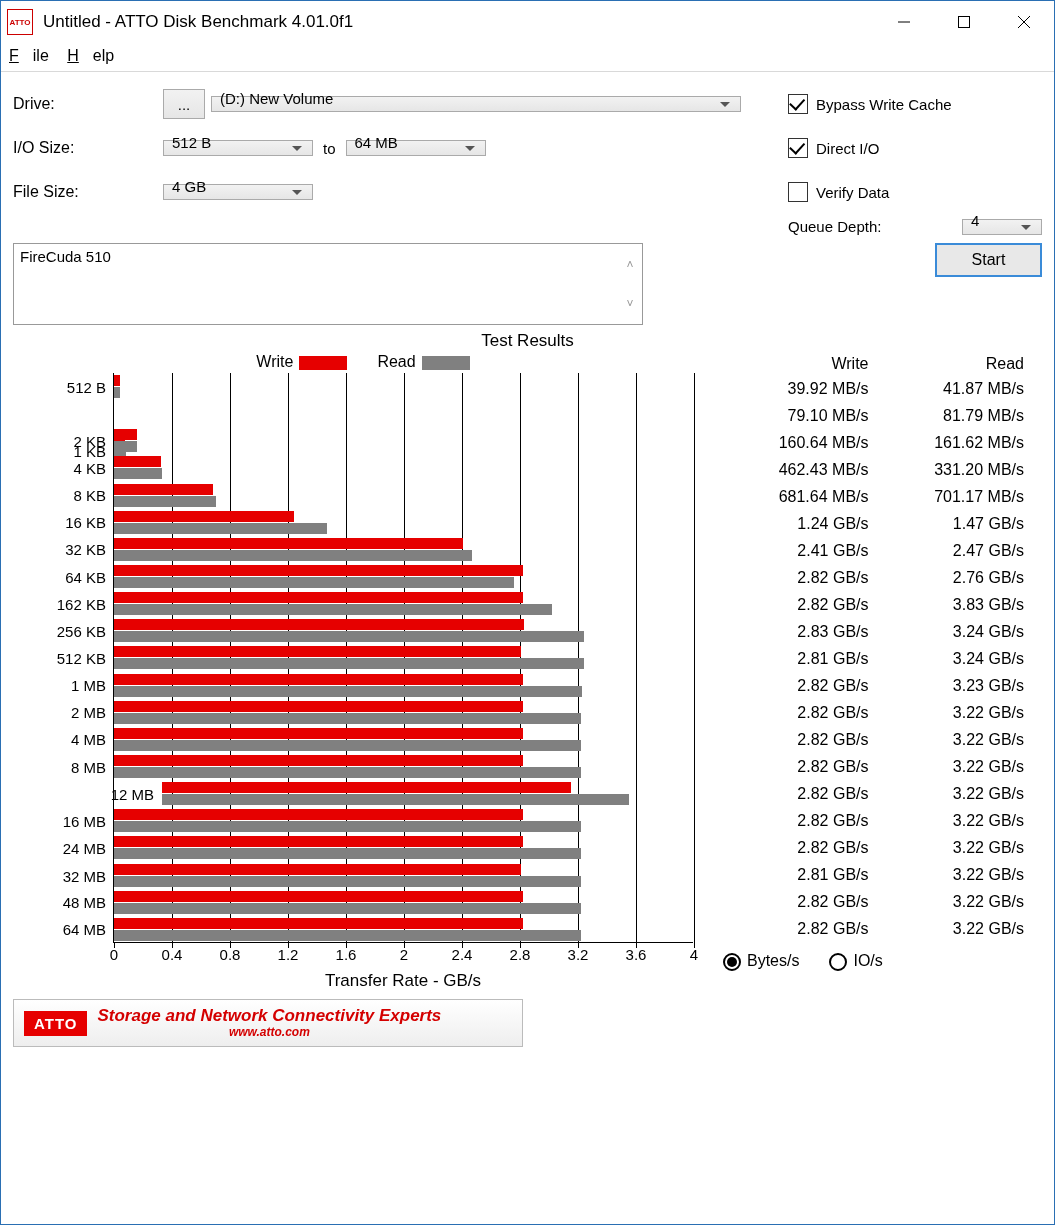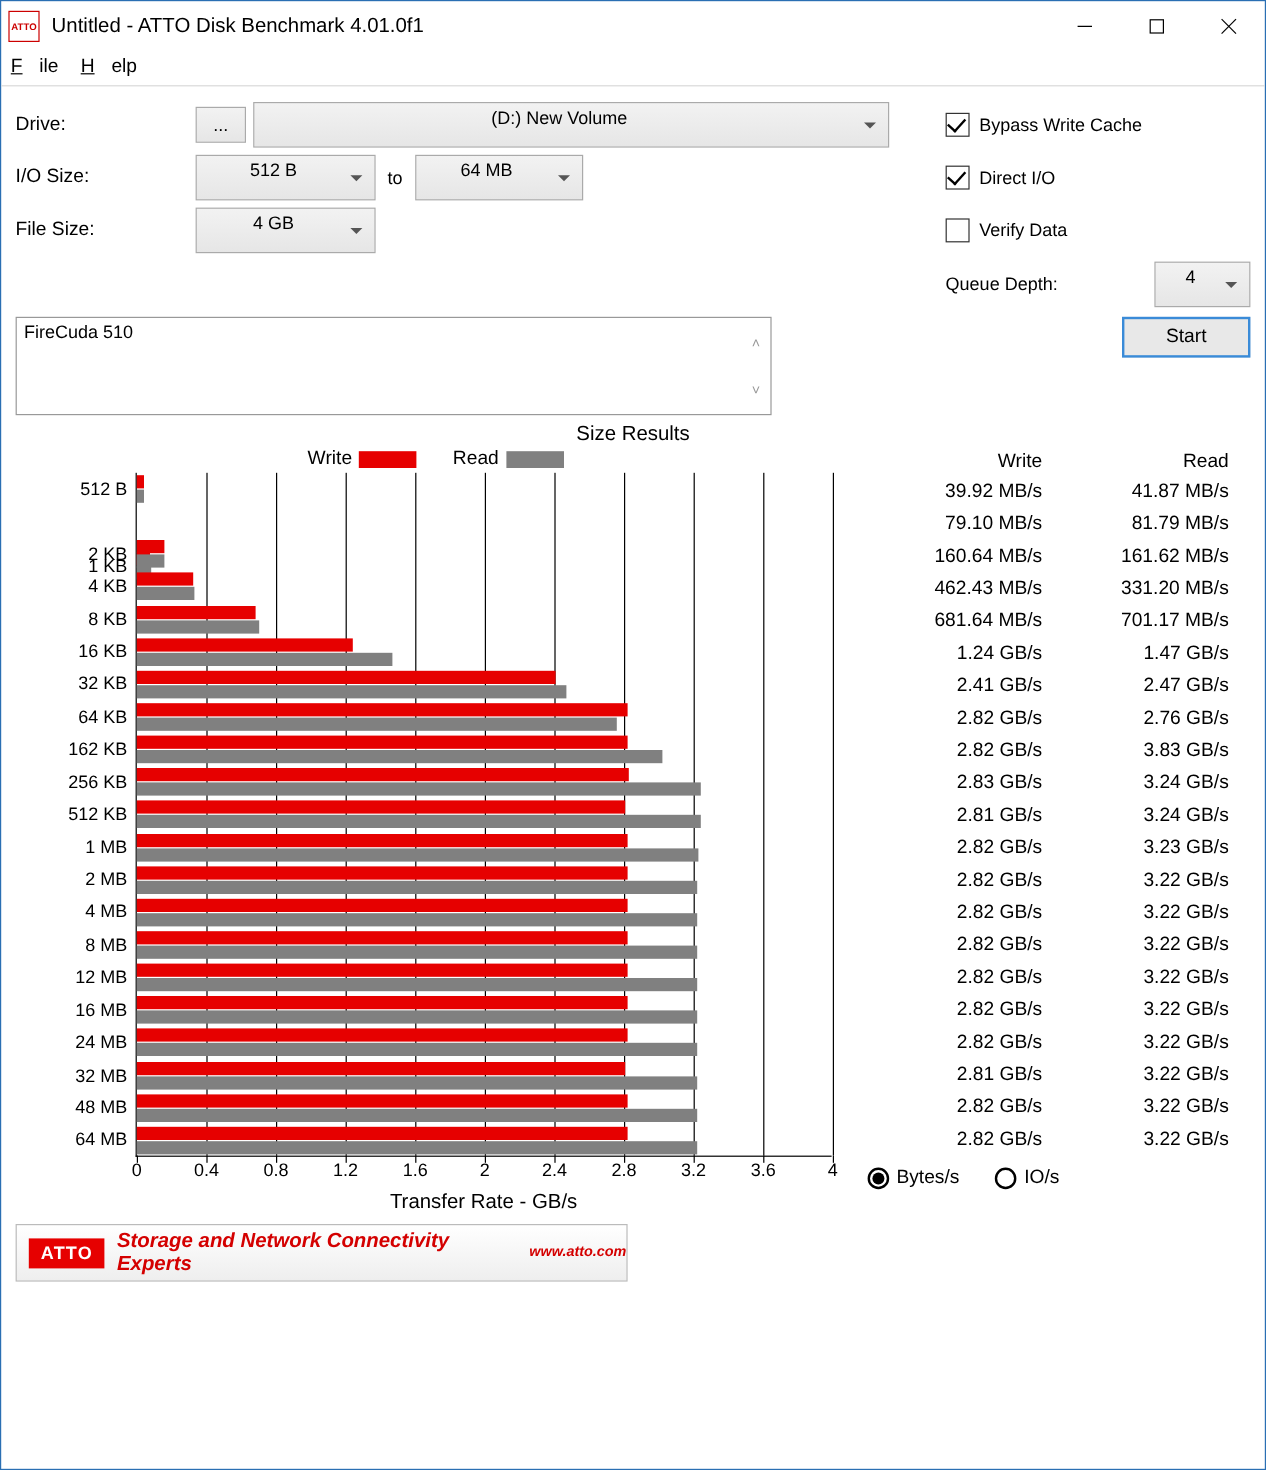--- a/index.html
+++ b/index.html
@@ -61,28 +61,27 @@
 
   .btn-square {
     width:42px; height:30px;
     background:linear-gradient(#f2f2f2,#e6e6e6);
     border:1px solid #aaa;
     display:flex;align-items:center;justify-content:center;
     margin-right:6px;
     font-size:15px;
   }
   .combo {
-    height:38px;
+    height:16px;
     background:linear-gradient(#f2f2f2,#e6e6e6);
     border:1px solid #aaa;
     display:flex;align-items:center;
     padding: 0 28px 12px 8px;
     position:relative;
     font-size:15px;
-    justify-content:center;
   }
   .combo.wide { flex:1; max-width:530px; }
   .combo.narrow { width:150px; }
   .combo.narrow2 { width:140px; }
   .combo.tiny { width:80px; }
   .combo::after {
     content:"";
     position:absolute; right:10px; top:50%;
     border: 5px solid transparent;
     border-top-color:#555;
@@ -209,21 +208,21 @@
     display:flex; align-items:center;
     position:relative;
   }
   .banner .logo {
     background:#e60000; color:#fff; font-weight:bold;
     padding:4px 10px; margin:0 10px;
     font-size:15px; letter-spacing:1px;
   }
   .banner .bt {
     color:#d40000; font-weight:bold; font-style:italic; font-size:17px;
-    display:flex;align-items:center;line-height:1.1;
+    display:flex;flex-direction:column;align-items:center;line-height:1.1;
   }
   .banner .bt small { font-size:12px; font-weight:bold; }
 </style>
 </head>
 <body>
 
 <div class="window">
 
   <div class="titlebar">
     <div class="app-icon">ATTO</div>
@@ -307,21 +306,21 @@
       <div class="textarea">
         <span>FireCuda 510</span>
         <div class="spin">
           <div>˄</div>
           <div>˅</div>
         </div>
       </div>
       <div class="start-btn">Start</div>
     </div>
 
-    <div class="results-title">Size Results</div>
+    <div class="results-title">Test Results</div>
 
     <div class="results">
       <div class="chart-col">
         <div class="legend">
           <span><span>Write</span><span class="swatch sw-write"></span></span>
           <span><span>Read</span><span class="swatch sw-read"></span></span>
         </div>
         <div class="plot" id="plot">
             <div class="tick-mark-x" style="left: 0px;"></div>
             <div class="tick-lbl-x" style="left: 0px;">0</div>
@@ -423,21 +422,21 @@
             <div class="bar-group" style="top: 352.857px; height: 27.1429px;">
               <div class="cat-label">4 MB</div>
               <div class="bar-write" style="width: 408.9px;"></div>
               <div class="bar-read" style="width: 466.9px;"></div>
             </div>
             <div class="bar-group" style="top: 380px; height: 27.1429px;">
               <div class="cat-label">8 MB</div>
               <div class="bar-write" style="width: 408.9px;"></div>
               <div class="bar-read" style="width: 466.9px;"></div>
             </div>
-            <div class="bar-group" style="top: 407.143px; height: 27.1429px;">
+            <div class="bar-group" style="top: 407.143px; height: 27.1429px; margin-left: 48px;">
               <div class="cat-label">12 MB</div>
               <div class="bar-write" style="width: 408.9px;"></div>
               <div class="bar-read" style="width: 466.9px;"></div>
             </div>
             <div class="bar-group" style="top: 434.286px; height: 27.1429px;">
               <div class="cat-label">16 MB</div>
               <div class="bar-write" style="width: 408.9px;"></div>
               <div class="bar-read" style="width: 466.9px;"></div>
             </div>
             <div class="bar-group" style="top: 461.429px; height: 27.1429px;">

